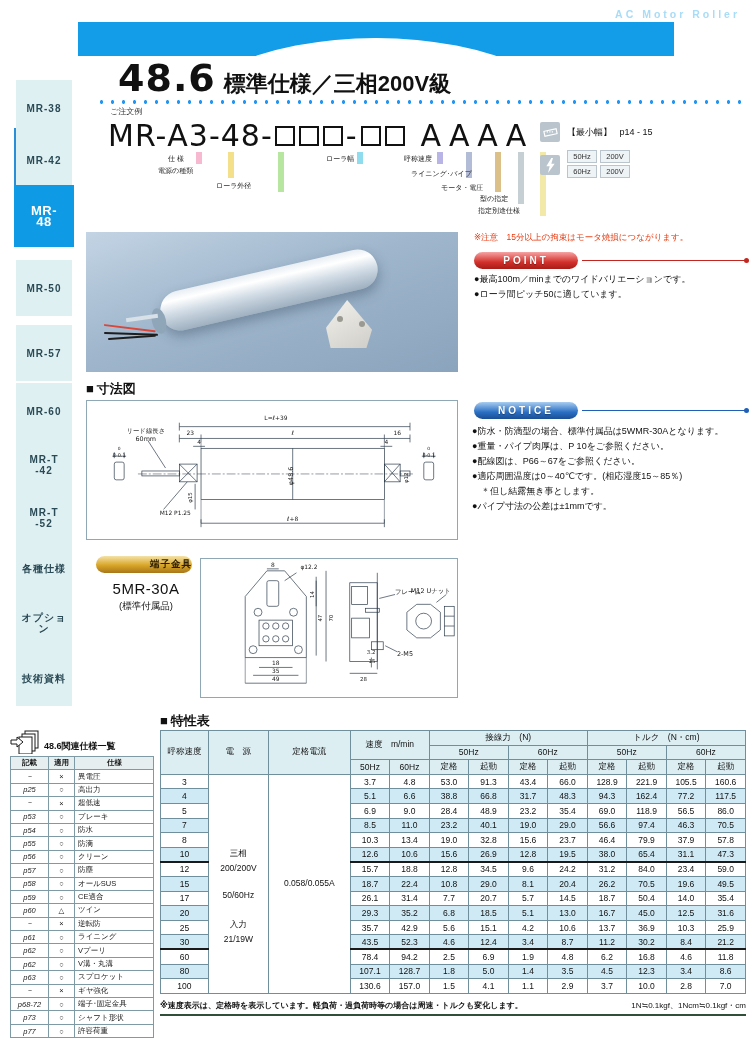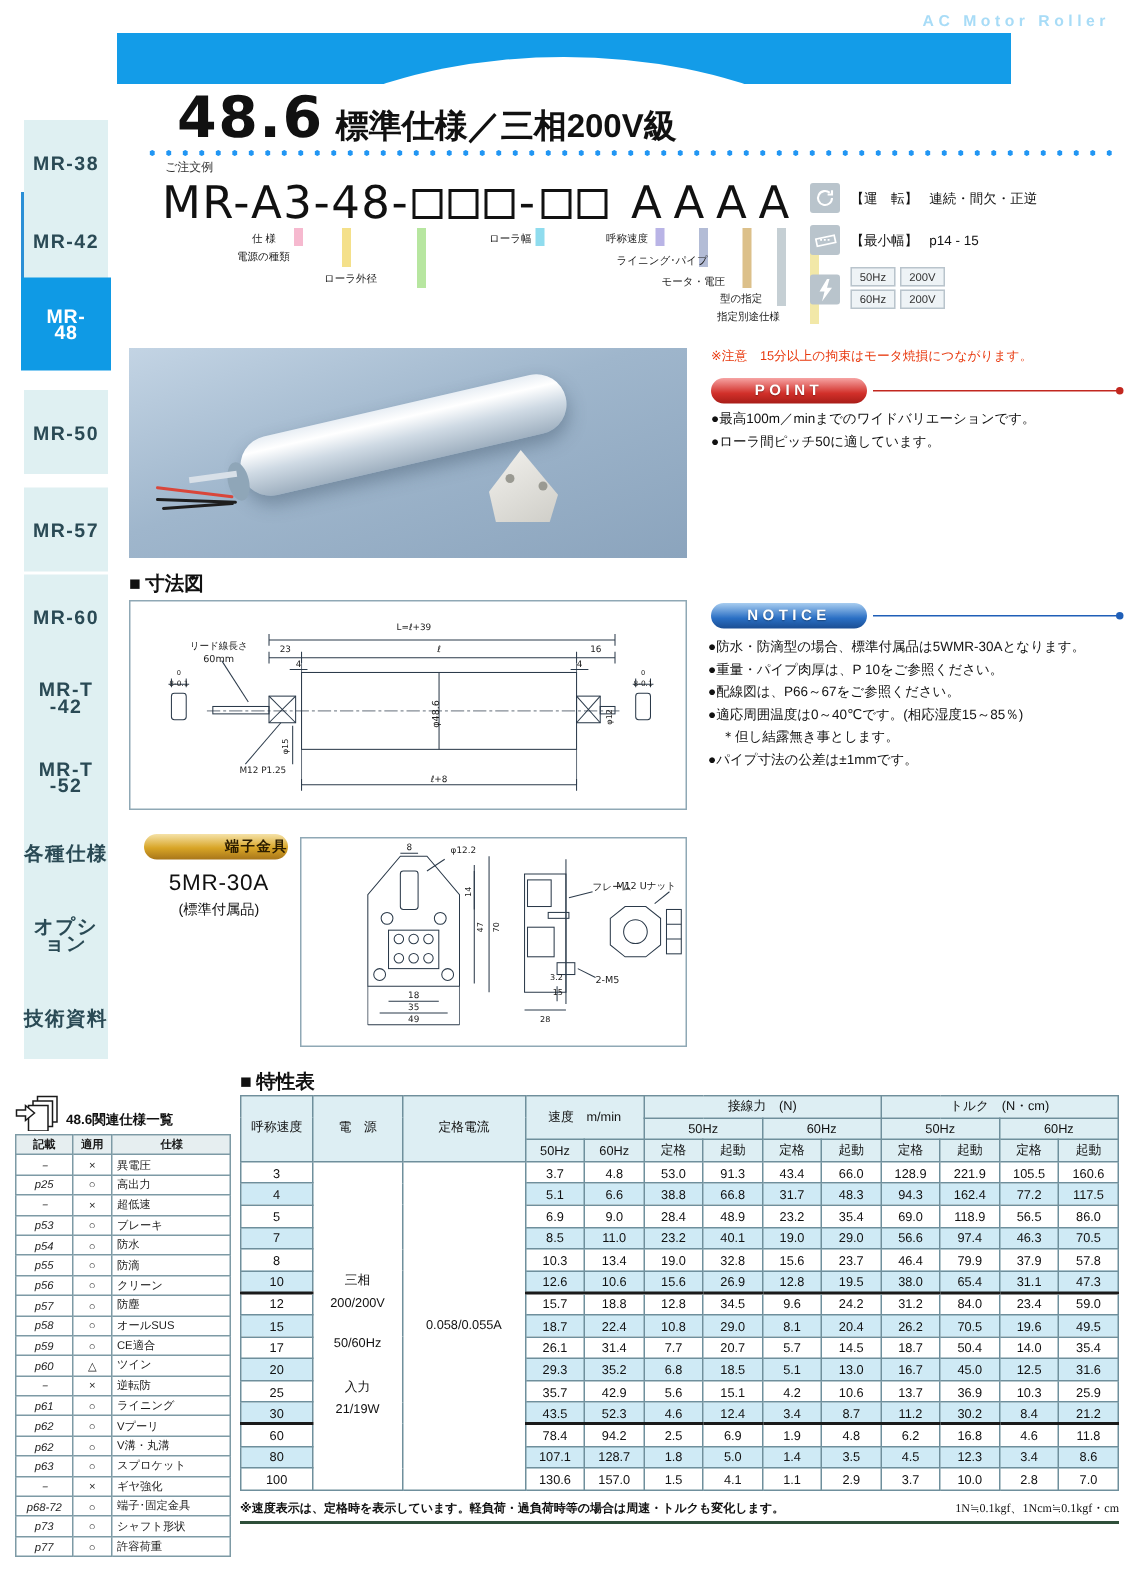--- a/index.html
+++ b/index.html
@@ -10,21 +10,21 @@
     overflow: hidden;
   }
   #page { position: relative; width: 754px; height: 1050px; background:#fff; }
 
   
   #sidebar { position:absolute; left:0; top:0; width:78px; height:1050px; background:#ffffff; }
   .side-tab {
     position:absolute; left:16px; width:56px; height:56px;
     background:#dff0f2; color:#2a4a55;
     display:flex; flex-direction:column; align-items:center; justify-content:center;
-    font-size:13px; font-weight:bold; letter-spacing:1px; line-height:11px; text-align:center;
+    font-size:10px; font-weight:bold; letter-spacing:1px; line-height:11px; text-align:center;
   }
   .side-tab.active { background:#0f9ae5; color:#fff; left:14px; width:60px; height:62px; font-size:13px; letter-spacing:0.5px; }
   .side-tab.active .l2 { font-size:13px; }
   .side-accent { position:absolute; left:14px; width:5px; background:#2a8fd6; }
   #blueband {
     position:absolute; left:78px; top:22px; width:596px; height:34px; background:#139ce8; overflow:hidden;
   }
   #blueband .arcmask {
     position:absolute; left:50%; transform:translateX(-50%); top:16px;
     width:420px; height:200px; background:#fff; border-radius:50%;
@@ -149,21 +149,21 @@
   #chart tbody td.lbl0 { background:#ffffff; }
   #chart tbody tr.alt td.lbl0 { background:#cfeaf5; }
   #chart tbody td.merged { background:#ffffff; font-size:8.5px; line-height:15px; }
   #chart tbody tr.thickbot td { border-bottom:2px solid #1a1a1a; }
   #chart col.cSpd { width:48px; }
   #chart col.cPwr { width:60px; }
   #chart col.cCur { width:82px; }
   #chart col.cN   { width:39.6px; }
   #footnote { position:absolute; left:160px; top:1000px; width:586px; font-size:8px; color:#111; display:flex; }
   #footnote .fn1 { flex:1;font-weight:bold; }
-  #footnote .fn2 { white-space:nowrap;font-family:Liberation Serif, serif; }
+  #footnote .fn2 { white-space:nowrap; }
   #botline { position:absolute; left:160px; top:1014px; width:586px; height:2px; background:#2f4f3a; }
 </style>
 </head>
 <body>
 
 <div id="page">
 
   <div id="sidebar">
     <div class="side-accent" style="top:128px;height:60px;"></div>
     <div class="side-tab" style="top:80px;">
@@ -243,32 +243,20 @@
   <div class="leader" style="left:466px;top:152px;height:26px;background:#b3bcd6;"></div>
   <div class="lbl" style="left:411px;top:169px;">ライニング･パイプ</div>
   <div class="leader" style="left:495px;top:152px;height:40px;background:#dcc08a;"></div>
   <div class="lbl" style="left:441px;top:183px;">モータ・電圧</div>
   <div class="leader" style="left:518px;top:152px;height:52px;background:#c5cfd4;"></div>
   <div class="lbl" style="left:480px;top:194px;">型の指定</div>
   <div class="leader" style="left:540px;top:152px;height:64px;background:#f2e8a8;"></div>
   <div class="lbl" style="left:478px;top:206px;">指定別途仕様</div>
 
   <div id="specs">
-    <div class="specrow">
-      <div class="spicon">
-        <svg width="14" height="14" viewBox="0 0 24 24" fill="none" stroke="#fff" stroke-width="2.4">
-          <path d="M20 12a8 8 0 1 1-2.6-5.9"></path>
-            <path d="M20 3v5h-5"></path>
-        </svg>
-      </div>
-      <div class="sptxt">
-        <span>【運　転】</span>
-        &nbsp;&nbsp;<span>連続・間欠・正逆</span>
-      </div>
-    </div>
     <div class="specrow">
       <div class="spicon">
         <svg width="15" height="13" viewBox="0 0 24 20" fill="none" stroke="#fff" stroke-width="1.8">
           <rect x="2" y="6" width="20" height="8" transform="rotate(-12 12 10)"></rect>
           <path d="M6 9h12" stroke-dasharray="2 2"></path>
         </svg>
       </div>
       <div class="sptxt">
         <span>【最小幅】</span>
         &nbsp;&nbsp;<span>p14 - 15</span>

